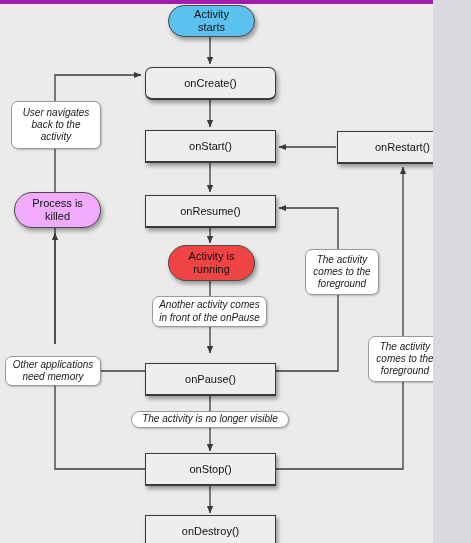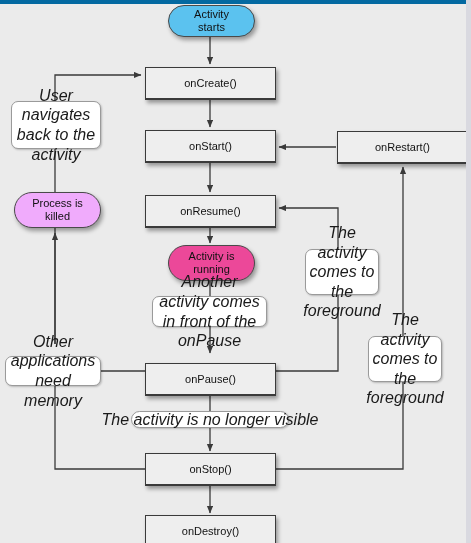--- a/index.html
+++ b/index.html
@@ -2,23 +2,23 @@
 <html><head>
 <meta charset="utf-8">
 <style>
   html,body{margin:0;padding:0;}
   body{
     background:#d9d9e0;
     font-family:"Liberation Sans","DejaVu Sans",sans-serif;
   }
   #canvas{
     position:relative;
-    width:466px;height:543px;
+    width:433px;height:543px;
     background:#ebebeb;
-    border-top:4px solid #0369a1;
+    border-top:4px solid #a21caf;
     box-sizing:border-box;
     overflow:hidden;
   }
   #svg-layer{position:absolute;left:0;top:0;width:471px;height:543px;}
 
   
   .node{
     position:absolute;
     display:flex;align-items:center;justify-content:center;
     text-align:center;
@@ -33,31 +33,31 @@
     border:1px solid #3a3a3a;
     border-bottom-width:2px;
     box-shadow:2px 3px 4px rgba(0,0,0,.36);
   }
   .pill{
     border-radius:999px;
     border:1px solid #4a4a4a;
     box-shadow:2px 3px 4px rgba(0,0,0,.36);
   }
   .pill.start{background:#5bc2ef;}
-  .pill.running{background:#ec4899;justify-content:center;}
+  .pill.running{background:#ef4444;justify-content:center;}
   .pill.killed{background:#f0abfc;}
 
   
   .edge-label{
     position:absolute;
     background:#ffffff;
     border:1px solid #9a9a9a;
     border-radius:7px;
     font-style:italic;
-    font-size:16px;
+    font-size:10px;
     color:#1a1a1a;
     line-height:1.22;
     display:flex;align-items:center;justify-content:center;
     text-align:center;
     box-sizing:border-box;
     padding:2px 4px;
     box-shadow:1px 1px 2px rgba(0,0,0,.22);
     z-index:4;
   }
   .edge-label.oval{border-radius:999px;padding:1px 8px;white-space:nowrap;}
@@ -110,21 +110,21 @@
     </g>
   </svg>
 
   <div class="node pill start" style="left:168px;top:1px;width:87px;height:32px;">
     <span>
       <span>Activity</span><br>
       <span>starts</span>
     </span>
   </div>
 
-  <div class="node callback" style="left:145px;top:63px;width:131px;height:33px;">
+  <div class="node callback" style="left:145px;top:63px;width:131px;height:33px;border-radius:7px;">
     <span>onCreate()</span>
   </div>
 
   <div class="node callback" style="left:145px;top:126px;width:131px;height:33px;">
     <span>onStart()</span>
   </div>
 
   <div class="node callback" style="left:145px;top:191px;width:131px;height:33px;">
     <span>onResume()</span>
   </div>

